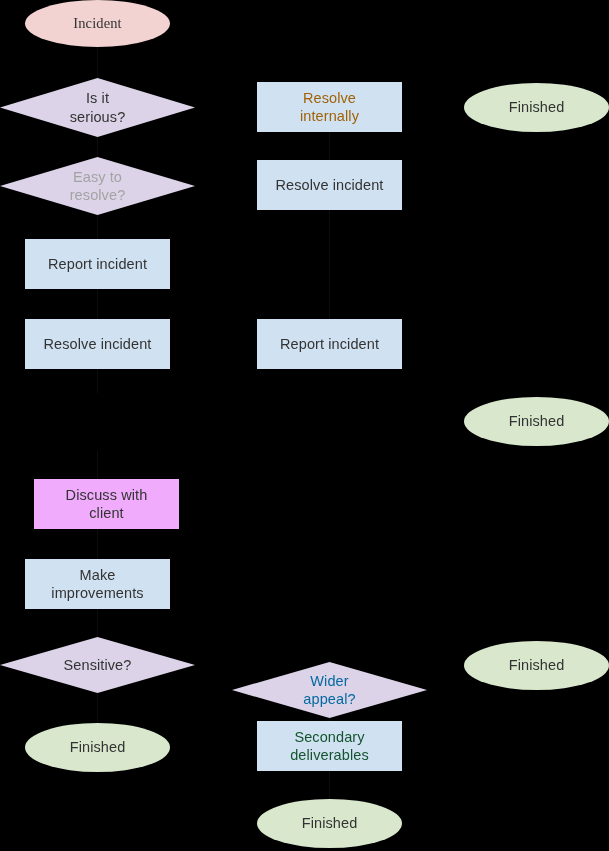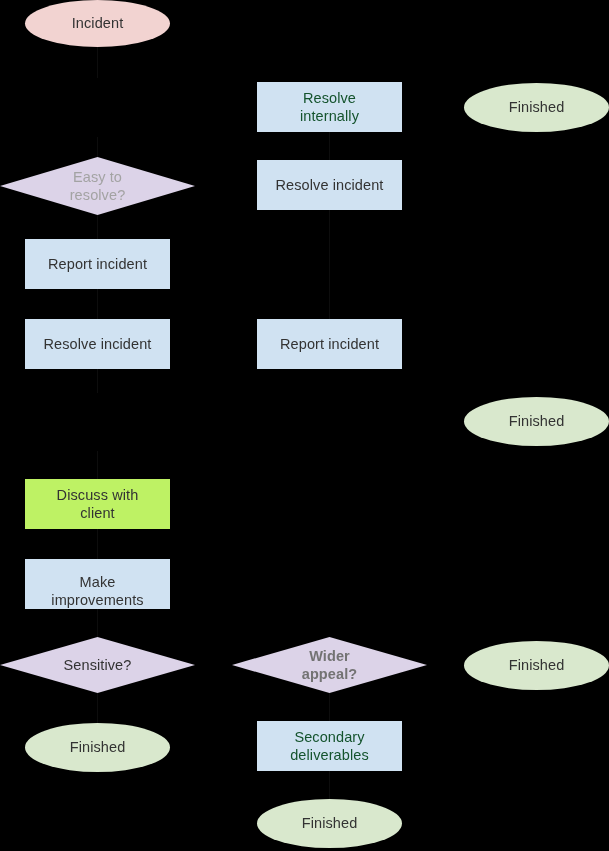--- a/index.html
+++ b/index.html
@@ -37,21 +37,21 @@
     white-space: pre-line;
   }
   
   .proc {
     background: #d0e2f2;
   }
   
   .term {
     border-radius: 50% / 50%;
   }
-  .term-start { background: #f2d3d1; }
+  .term-start { background: #f2d3d1; font-family: Liberation Serif, serif; }
   .term-end   { background: #d9e8cd; }
   
   .dec {
     background: transparent;
   }
   .dec .shape {
     position: absolute;
     left: 0; top: 0;
     width: 100%;
     height: 100%;
@@ -80,21 +80,26 @@
     <div class="conn" style="left: 97px; top: 529px; width: 1px; height: 30px; background: rgb(13, 13, 13);"></div>
     <div class="conn" style="left: 97px; top: 609px; width: 1px; height: 28px; background: rgb(13, 13, 13);"></div>
     <div class="conn" style="left: 97px; top: 693px; width: 1px; height: 30px; background: rgb(13, 13, 13);"></div>
     <div class="conn" style="left: 329px; top: 132px; width: 1px; height: 28px; background: rgb(13, 13, 13);"></div>
     <div class="conn" style="left: 329px; top: 210px; width: 1px; height: 109px; background: rgb(13, 13, 13);"></div>
     <div class="conn" style="left: 329px; top: 693px; width: 1px; height: 28px; background: rgb(13, 13, 13);"></div>
     <div class="conn" style="left: 329px; top: 771px; width: 1px; height: 28px; background: rgb(13, 13, 13);"></div>
     <div class="node term term-start" style="left: 25px; top: 0px; width: 145px; height: 47px; color: rgb(51, 51, 51); background: rgb(242, 211, 209);">
       <span class="lbl">Incident</span>
     </div>
-    <div class="node proc" style="left: 257px; top: 82px; width: 145px; height: 50px; color: #14532d; background: rgb(208, 226, 242);">
+    <div class="node dec" style="left: 0px; top: 78px; width: 195px; height: 59px; color: rgb(51, 51, 51);">
+      <div class="shape" style="background: rgb(220, 211, 232);"></div>
+      <span class="lbl">Is it
+serious?</span>
+    </div>
+    <div class="node proc" style="left: 257px; top: 82px; width: 145px; height: 50px; color: #a16207; background: rgb(208, 226, 242);">
       <span class="lbl">Resolve
 internally</span>
     </div>
     <div class="node term term-end" style="left: 464px; top: 83px; width: 145px; height: 49px; color: rgb(51, 51, 51); background: rgb(217, 232, 205);">
       <span class="lbl">Finished</span>
     </div>
     <div class="node dec" style="left: 0px; top: 157px; width: 195px; height: 58px; color: #a3a3a3;">
       <div class="shape" style="background: rgb(220, 211, 232);"></div>
       <span class="lbl">Easy to
 resolve?</span>
@@ -107,33 +112,33 @@
     </div>
     <div class="node proc" style="left: 25px; top: 319px; width: 145px; height: 50px; color: rgb(51, 51, 51); background: rgb(208, 226, 242);">
       <span class="lbl">Resolve incident</span>
     </div>
     <div class="node proc" style="left: 257px; top: 319px; width: 145px; height: 50px; color: rgb(51, 51, 51); background: rgb(208, 226, 242);">
       <span class="lbl">Report incident</span>
     </div>
     <div class="node term term-end" style="left: 464px; top: 397px; width: 145px; height: 49px; color: rgb(51, 51, 51); background: rgb(217, 232, 205);">
       <span class="lbl">Finished</span>
     </div>
-    <div class="node proc" style="left: 25px; top: 479px; width: 145px; height: 50px; color: rgb(51, 51, 51); background: #bef264;">
+    <div class="node proc" style="left: 34px; top: 479px; width: 145px; height: 50px; color: rgb(51, 51, 51); background: #f0abfc;">
       <span class="lbl">Discuss with
 client</span>
     </div>
-    <div class="node proc" style="left: 25px; top: 559px; width: 145px; height: 50px; color: rgb(51, 51, 51); background: rgb(208, 226, 242); align-items: flex-end;">
+    <div class="node proc" style="left: 25px; top: 559px; width: 145px; height: 50px; color: rgb(51, 51, 51); background: rgb(208, 226, 242);">
       <span class="lbl">Make
 improvements</span>
     </div>
     <div class="node dec" style="left: 0px; top: 637px; width: 195px; height: 56px; color: rgb(51, 51, 51);">
       <div class="shape" style="background: rgb(220, 211, 232);"></div>
       <span class="lbl">Sensitive?</span>
     </div>
-    <div class="node dec" style="left: 232px; top: 637px; width: 195px; height: 56px; color: #737373; font-weight: bold;">
+    <div class="node dec" style="left: 232px; top: 662px; width: 195px; height: 56px; color: #0369a1;">
       <div class="shape" style="background: rgb(220, 211, 232);"></div>
       <span class="lbl">Wider
 appeal?</span>
     </div>
     <div class="node term term-end" style="left: 464px; top: 641px; width: 145px; height: 49px; color: rgb(51, 51, 51); background: rgb(217, 232, 205);">
       <span class="lbl">Finished</span>
     </div>
     <div class="node term term-end" style="left: 25px; top: 723px; width: 145px; height: 49px; color: rgb(51, 51, 51); background: rgb(217, 232, 205);">
       <span class="lbl">Finished</span>
     </div>

